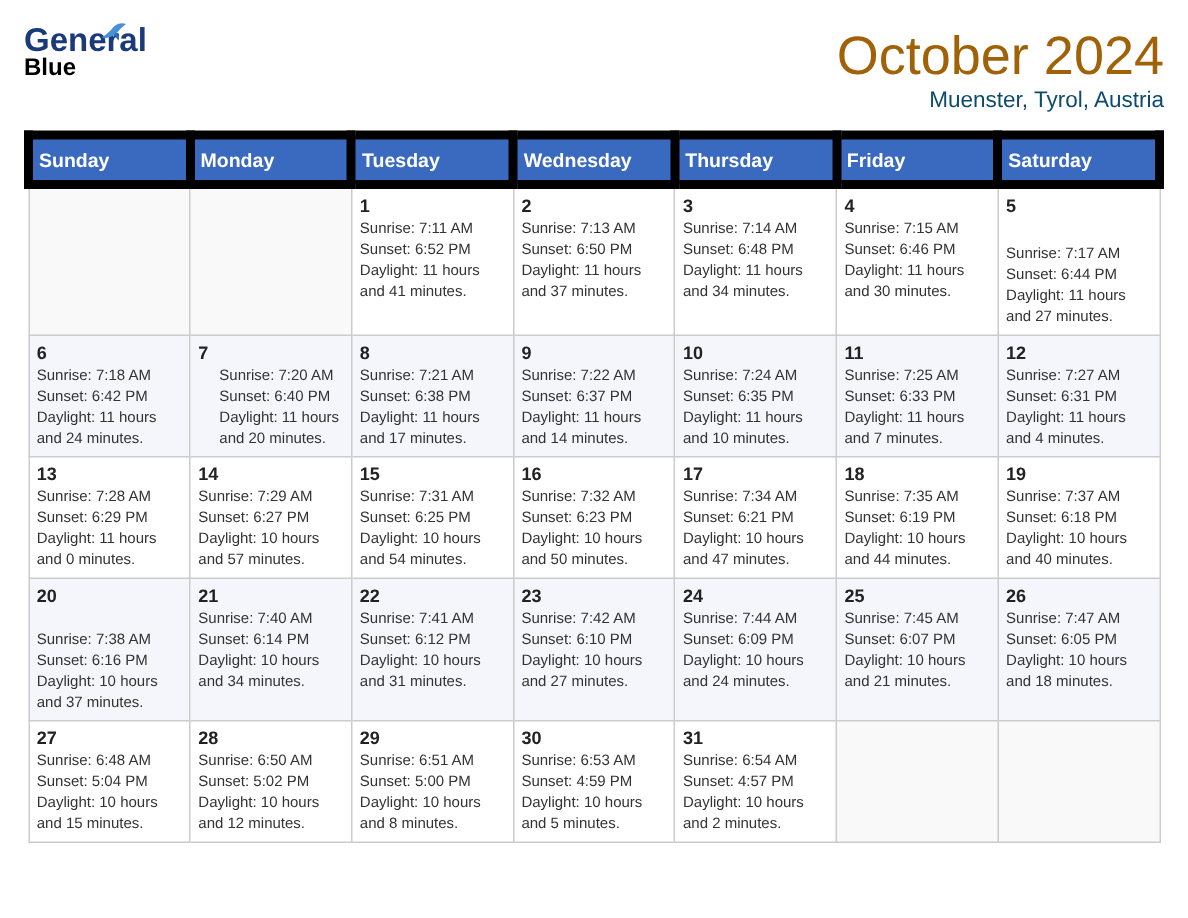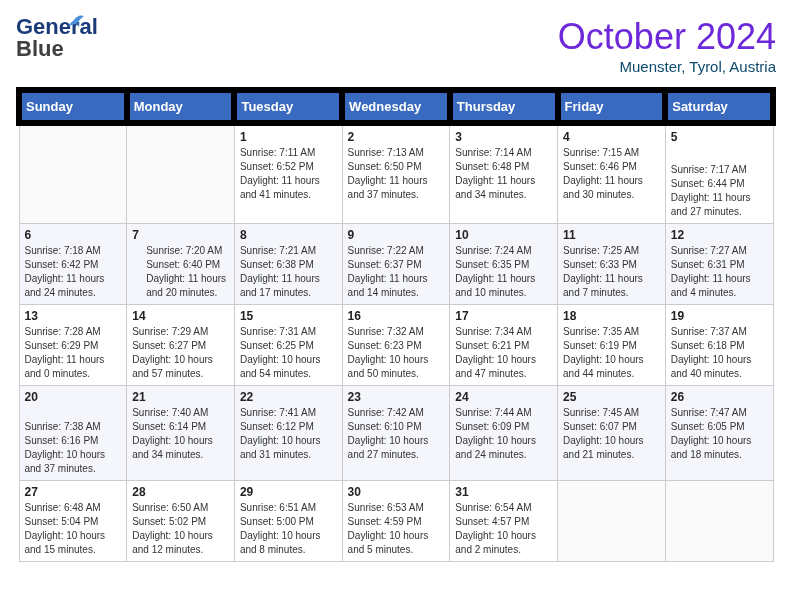--- a/index.html
+++ b/index.html
@@ -20,21 +20,21 @@
       display: flex;
       flex-direction: column;
       align-items: flex-start;
     }
     .title-block {
       text-align: right;
     }
     .month-title {
       font-size: 36px;
       font-weight: normal;
-      color: #6d28d9;
+      color: #a16207;
     }
     .location {
       font-size: 15px;
       color: #0c4a6e;
     }
     table {
       width: 100%;
       border-collapse: collapse;
       table-layout: fixed;
     }
@@ -74,21 +74,21 @@
     }
   </style>
 </head>
 <body>
 
 <div class="header">
   <div class="logo">
     <div style="display:flex;align-items:center;gap:2px;">
       <div style="position:relative;width:52px;height:44px;">
         <span style="font-size:22px;font-weight:bold;color:#1a3a7a;line-height:1;display:block;">General</span>
-        <span style="font-size:22px;font-weight:bold;color:#404040;line-height:1;display:block;">Blue</span>
+        <span style="font-size:16px;font-weight:bold;color:#000000;line-height:1;display:block;">Blue</span>
 
         <svg style="position:absolute;top:-4px;right:-18px;" width="22" height="22" viewBox="0 0 22 22">
           <path d="M10 8 Q14 2 20 4 Q16 7 14 10 Q12 12 8 13 Q6 14 4 13 Q7 11 10 8Z" fill="#4a90d9"></path>
           <path d="M14 10 Q16 12 15 15 Q13 13 12 11Z" fill="#2a70b9"></path>
         </svg>
       </div>
     </div>
   </div>
   <div class="title-block">
     <div class="month-title">October 2024</div>

